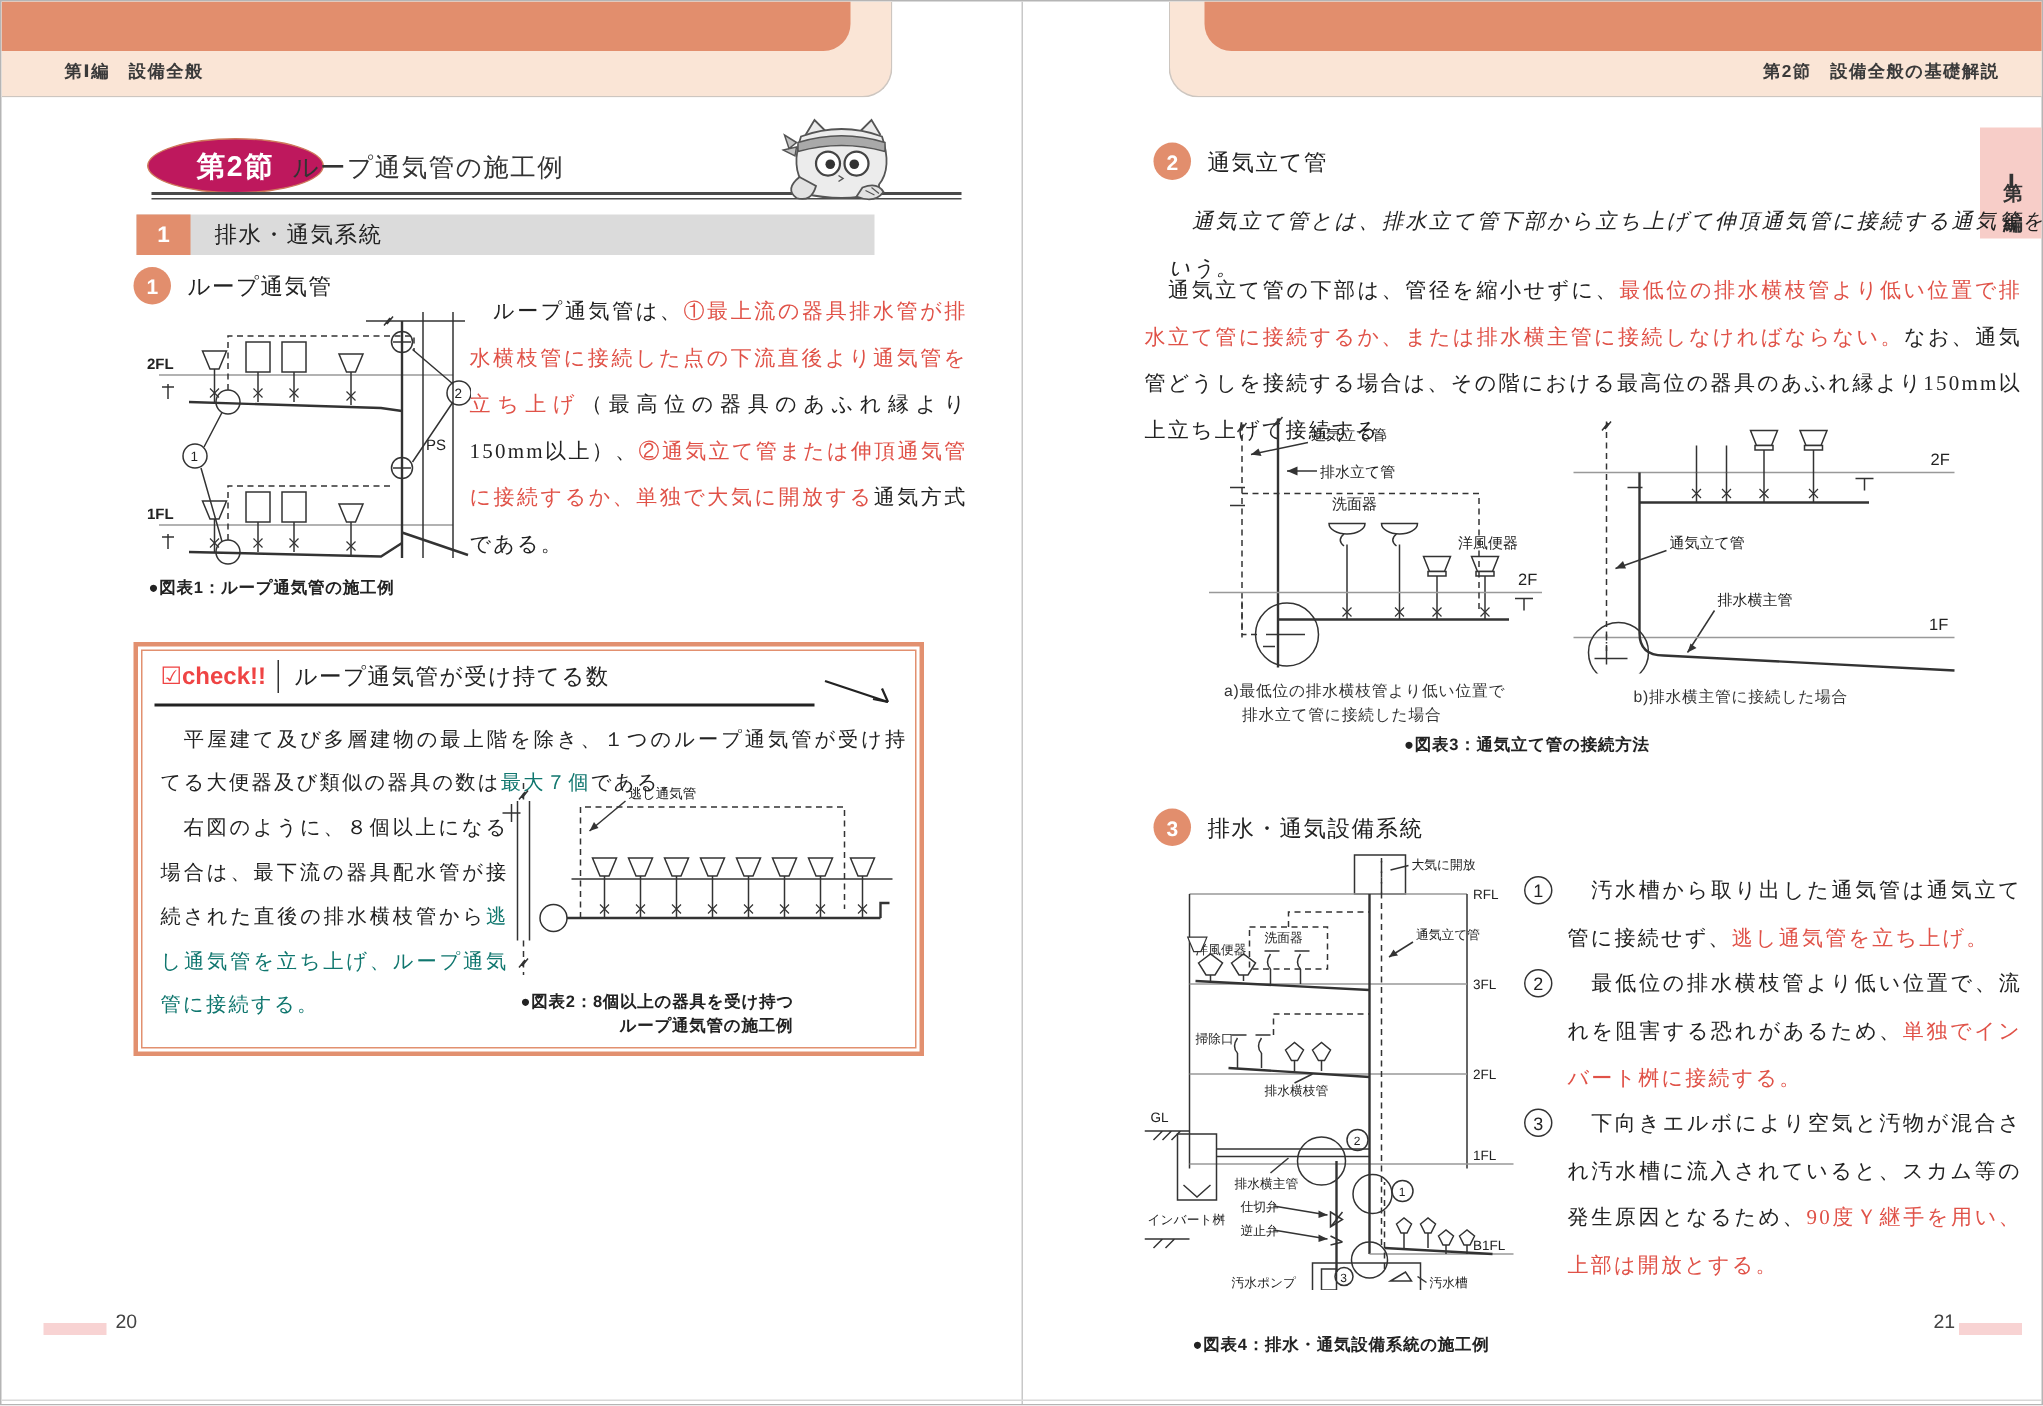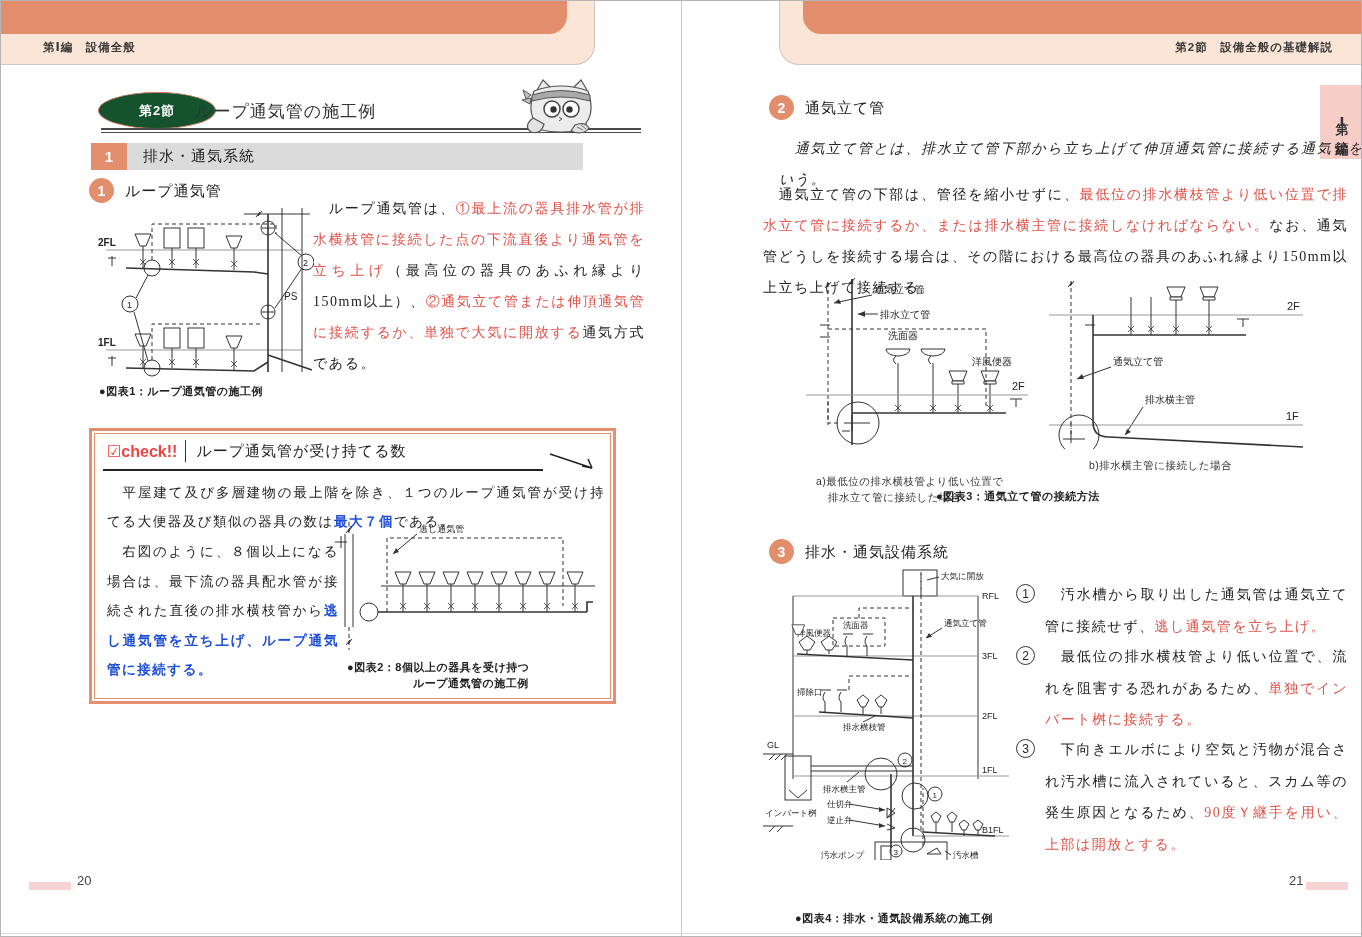--- a/index.html
+++ b/index.html
@@ -17,37 +17,37 @@
   .salmon-l{position:absolute;left:0;top:0;width:566px;height:33px;background:#e28e6d;border-bottom-right-radius:18px;}
   .peach-r{position:absolute;left:97px;top:0;width:584px;height:64px;background:#fae5d6;border:1px solid #cdc6c0;border-top:none;border-right:none;border-bottom-left-radius:20px;}
   .salmon-r{position:absolute;left:121px;top:0;width:560px;height:33px;background:#e28e6d;border-bottom-left-radius:18px;}
   .runhead{position:absolute;top:39px;font-size:11.5px;font-weight:bold;color:#3a3a3a;letter-spacing:1px;}
   .runhead.l{left:42px;}
   .runhead.r{right:30px;text-align:right;}
 
   .side-tab{position:absolute;left:638px;top:84px;width:43px;height:74px;background:#f7cdc8;display:flex;align-items:center;justify-content:center;writing-mode:vertical-rl;font-size:13px;font-weight:bold;color:#333;letter-spacing:2px;}
 
   
-  .badge-oval{position:absolute;left:97px;top:91px;width:118px;height:37px;background:#14532d;border:1.5px solid #cf7a5c;border-radius:50%;display:flex;align-items:center;justify-content:center;color:#fff;font-weight:bold;font-size:13px;letter-spacing:1px;}
+  .badge-oval{position:absolute;left:97px;top:91px;width:118px;height:37px;background:#be185d;border:1.5px solid #cf7a5c;border-radius:50%;display:flex;align-items:center;justify-content:center;color:#fff;font-weight:bold;font-size:19px;letter-spacing:1px;}
   .sec-title{position:absolute;left:194px;top:99px;font-size:17px;color:#333;letter-spacing:1px;}
   .dline1{position:absolute;left:100px;top:127px;width:540px;height:2px;background:#4a4a4a;}
   .dline2{position:absolute;left:100px;top:131px;width:540px;height:1px;background:#4a4a4a;}
   .owl{position:absolute;left:520px;top:77px;}
 
   .graybar{position:absolute;left:90px;top:142px;width:492px;height:27px;background:#dbdbdb;display:flex;align-items:center;}
   .graybar .numbox{width:36px;height:27px;background:#e28e6d;color:#fff;font-weight:bold;font-size:15px;display:flex;align-items:center;justify-content:center;}
   .graybar .gtitle{margin-left:16px;font-size:15px;color:#222;letter-spacing:1px;}
 
   .sub-circle{position:absolute;width:25px;height:25px;border-radius:50%;background:#e28e6d;color:#fff;font-size:14px;font-weight:bold;display:flex;align-items:center;justify-content:center;}
   .sub-title{position:absolute;font-size:15px;color:#222;letter-spacing:1px;}
 
   
   .para{position:absolute;font-family:"Liberation Serif","DejaVu Serif",serif;font-size:14px;line-height:31px;letter-spacing:1.5px;text-align:justify;color:#222;}
   .red{color:#e05248;}
-  .redbold{color:#1d4ed8;font-weight:bold;}
+  .redbold{color:#0f766e;font-weight:normal;}
 
   
   .checkbox{position:absolute;left:88px;top:427px;width:527px;height:276px;border:3px solid #e2906f;padding:2px;background:#fff;}
   .checkbox-inner{position:relative;width:100%;height:100%;border:1px solid #e2906f;}
   .chk-head{position:absolute;left:12px;top:6px;display:flex;align-items:center;}
   .chk-badge{font-size:16px;font-weight:bold;color:#ef4444;letter-spacing:0;}
   .chk-sep{width:1px;height:22px;background:#333;margin:0 10px 0 8px;}
   .chk-title{font-size:15px;color:#222;letter-spacing:1px;}
   .chk-underline{position:absolute;left:8px;top:35px;width:440px;height:2px;background:#222;}
   .chk-arrow{position:absolute;right:10px;top:16px;}
@@ -283,21 +283,21 @@
       <path class="lnb" d="M56,140 H210"></path>
       <use href="#xt" x="102" y="135"></use>
         <use href="#xt" x="137" y="135"></use>
         <use href="#xt" x="162" y="135"></use>
         <use href="#xt" x="194" y="135"></use>
       <path class="dash" d="M32,56 H190 V135"></path>
       <path class="dash" d="M32,128 V150 H44"></path>
       <circle class="ln" cx="62" cy="150" r="21" fill="none"></circle>
       <path class="ln" d="M48,150 h26 M56,142 v16 M46,158 h8"></path>
     </svg>
-    <div class="figcap-sm" style="left:134px;top:452px;margin-top:20px;"><span>a)最低位の排水横枝管より低い位置で</span><br><span style="margin-left:12px;">排水立て管に接続した場合</span></div>
+    <div class="figcap-sm" style="left:134px;top:452px;"><span>a)最低位の排水横枝管より低い位置で</span><br><span style="margin-left:12px;">排水立て管に接続した場合</span></div>
 
     <svg style="position:absolute;left:359px;top:276px;" width="275" height="172" viewBox="0 0 275 172">
       <path class="fl" d="M8,38 H262"></path>
         <text x="246" y="33" font-size="11">2F</text>
       <path class="dash" d="M30,4 V152"></path>
         <use href="#brk" x="30" y="7"></use>
       <path class="ln" d="M90,20 V38 M110,20 V38"></path>
       <use href="#wc" x="135" y="10"></use>
         <use href="#wc" x="168" y="10"></use>
       <path class="ln" d="M135,23 V58 M168,23 V58"></path>
@@ -402,21 +402,21 @@
       <rect class="ln" x="118" y="282" width="10" height="14" fill="none"></rect>
       <circle class="ln" cx="133" cy="287" r="6" fill="#fff"></circle>
         <text x="130.5" y="290.5" font-size="8">3</text>
       <circle class="ln" cx="150" cy="276" r="12" fill="none"></circle>
       <path class="dash" d="M160,282 V224"></path>
       <path class="ln" d="M164,290 l10,-6 l4,6 z" fill="#fff"></path>
       <text x="58" y="294" font-size="8.5">汚水ポンプ</text>
       <text x="190" y="294" font-size="8.5">汚水槽</text>
       <path class="ln" d="M188,291 l-6,-4"></path>
     </svg>
-    <div class="figcap" style="left:113px;top:910px;text-align:right;">●図表4：排水・通気設備系統の施工例</div>
+    <div class="figcap" style="left:113px;top:888px;text-align:right;">●図表4：排水・通気設備系統の施工例</div>
 
     <div class="list-item" style="left:334px;top:578px;">
       <span class="num-circle">1</span>
       <div class="item-text"><span>　汚水槽から取り出した通気管は通気立て管に接続せず、</span><span class="red">逃し通気管を立ち上げ。</span></div>
     </div>
     <div class="list-item" style="left:334px;top:640px;">
       <span class="num-circle">2</span>
       <div class="item-text"><span>　最低位の排水横枝管より低い位置で、流れを阻害する恐れがあるため、</span><span class="red">単独でインバート桝に接続する。</span></div>
     </div>
     <div class="list-item" style="left:334px;top:733px;">

